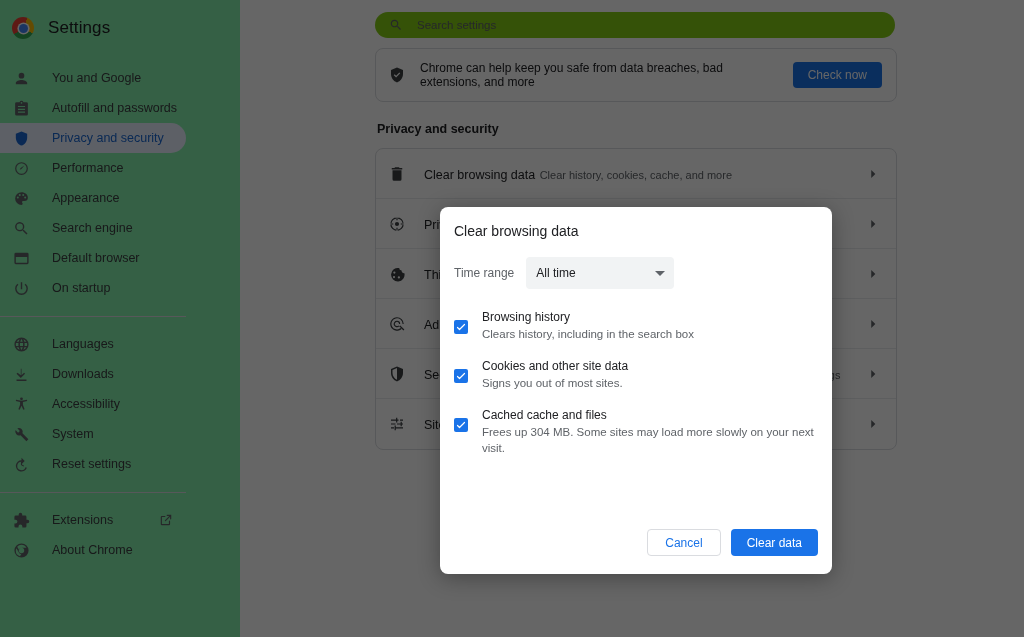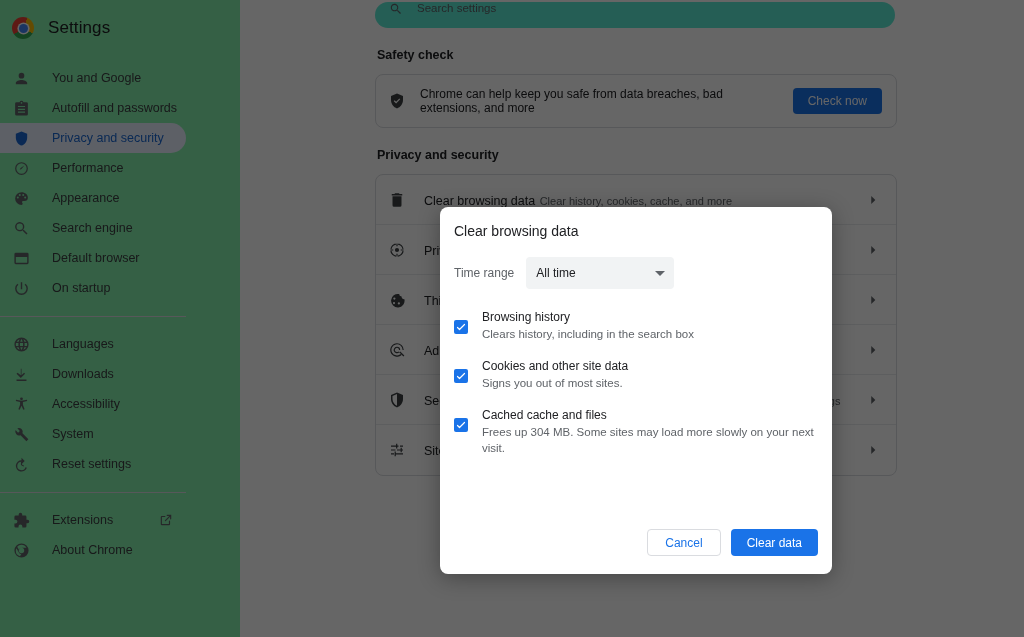--- a/index.html
+++ b/index.html
@@ -102,26 +102,27 @@
 
   
   .main {
     flex: 1;
     position: relative;
   }
 
   .searchbar {
     position: absolute;
     left: 135px;
-    top: 2px;
+    top: 12px;
     width: 520px;
     height: 26px;
-    background: #5eead4;
+    background: #84cc16;
     border-radius: 13px;
     display: flex;
+    align-items: center;
     padding-left: 14px;
     gap: 14px;
   }
   .searchbar svg { width: 14px; height: 14px; fill: #5f6368; flex: 0 0 14px; }
   .searchbar .ph { font-size: 11.5px; color: #5f6368; }
 
   .content {
     position: absolute;
     left: 135px;
     top: 48px;
@@ -491,21 +492,20 @@
 
       <div class="searchbar">
         <svg viewBox="0 0 24 24">
             <path d="M15.5 14h-.8l-.3-.3a6.5 6.5 0 1 0-.7.7l.3.3v.8l5 5 1.5-1.5-5-5zm-6 0a4.5 4.5 0 1 1 0-9 4.5 4.5 0 0 1 0 9z"></path>
           </svg>
         <span class="ph">Search settings</span>
       </div>
 
       <div class="content">
 
-        <h2 class="section-title">Safety check</h2>
 
         <div class="card">
           <div class="safety-row">
             <span class="sico">
               <svg viewBox="0 0 24 24">
                   <path d="M12 2 4 5.3v5.5c0 5 3.4 9.7 8 11.2 4.6-1.5 8-6.2 8-11.2V5.3L12 2zm-1.2 13.3-3.1-3.1 1.2-1.2 1.9 1.9 4.3-4.3 1.2 1.2-5.5 5.5z"></path>
                 </svg>
             </span>
             <span class="safety-text">Chrome can help keep you safe from data breaches, bad extensions, and more</span>
             <button class="btn-blue">Check now</button>

